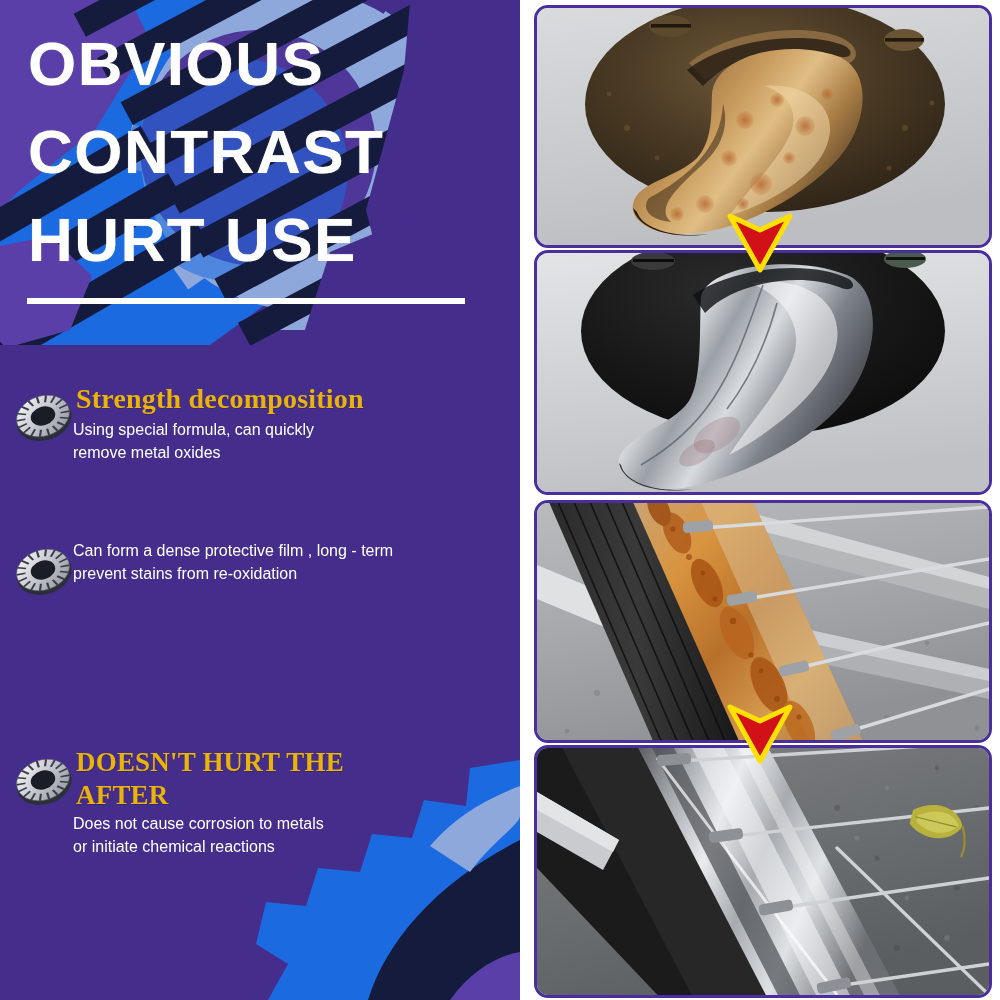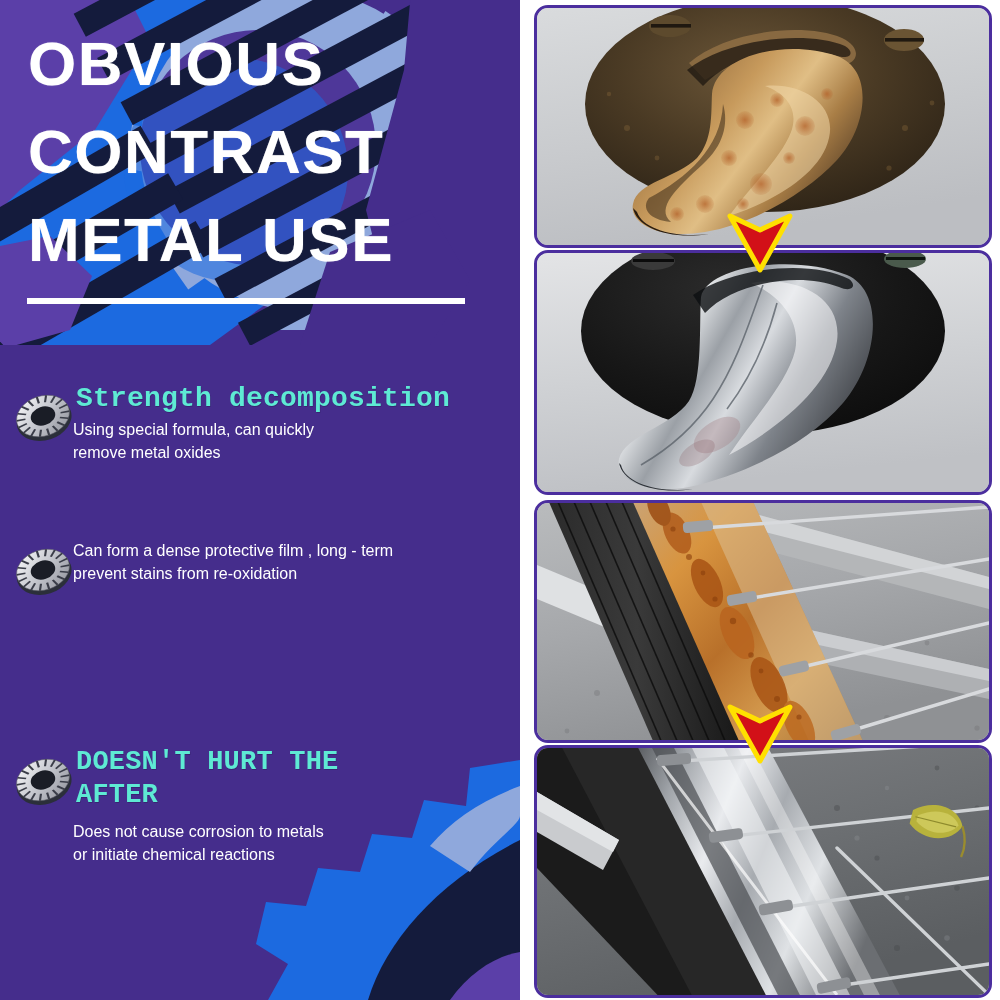--- a/index.html
+++ b/index.html
@@ -85,42 +85,42 @@
     position: absolute;
     left: 4px;
     top: 4px;
     width: 62px;
     height: 58px;
   }
   .feature-text {
     margin-left: 68px;
   }
   .feature-title {
-    color: #5eead4;
-    font-family: Liberation Mono, monospace;
+    color: #eab308;
+    font-family: Liberation Serif, serif;
     font-weight: bold;
     font-size: 27px;
     line-height: 33px;
     letter-spacing: 0.2px;
     white-space: pre-line;
     text-shadow: 0.5px 0.5px 0 rgba(0,0,0,0.18);
   }
   .feature-desc {
     color: #ffffff;
     font-family: "Liberation Sans", sans-serif;
     font-weight: normal;
     font-size: 16px;
     line-height: 23px;
     letter-spacing: 0px;
     white-space: pre-line;
     margin-top: 3px;
     margin-left: -3px;
   }
   #feature-0 .feature-title { font-size: 28px; }
-  #feature-2 .feature-desc { margin-top: 8px; }
+  #feature-2 .feature-desc { margin-top: 0px; }
 
   
   #photo-column {
     position: absolute;
     left: 520px;
     top: 0;
     width: 480px;
     height: 1000px;
     background: #ffffff;
   }
@@ -258,21 +258,21 @@
         <path d="M 520 786 C 482 800 452 820 430 846 L 470 872 C 492 842 520 824 520 816 Z" fill="#8FA8DC"></path>
         <path d="M 520 960 C 496 966 476 982 466 1000 L 520 1000 Z" fill="#8FA8DC"></path>
 
         <path d="M 450 1000 C 470 972 496 956 520 952 L 520 1000 Z" fill="#5B3FA8"></path>
       </g>
     </svg>
 
     <div id="title-block">
       <span class="title-line">OBVIOUS</span>
       <span class="title-line">CONTRAST</span>
-      <span class="title-line">METAL USE</span>
+      <span class="title-line">HURT USE</span>
     </div>
     <div id="title-divider"></div>
 
     <div class="feature" id="feature-0">
       <svg class="feature-gear" viewBox="0 0 62 58">
         <defs>
           <linearGradient id="gearGradA" x1="0" y1="0" x2="1" y2="1">
             <stop offset="0%" stop-color="#FFFFFF"></stop>
             <stop offset="45%" stop-color="#C9CBD2"></stop>
             <stop offset="100%" stop-color="#8E9099"></stop>

